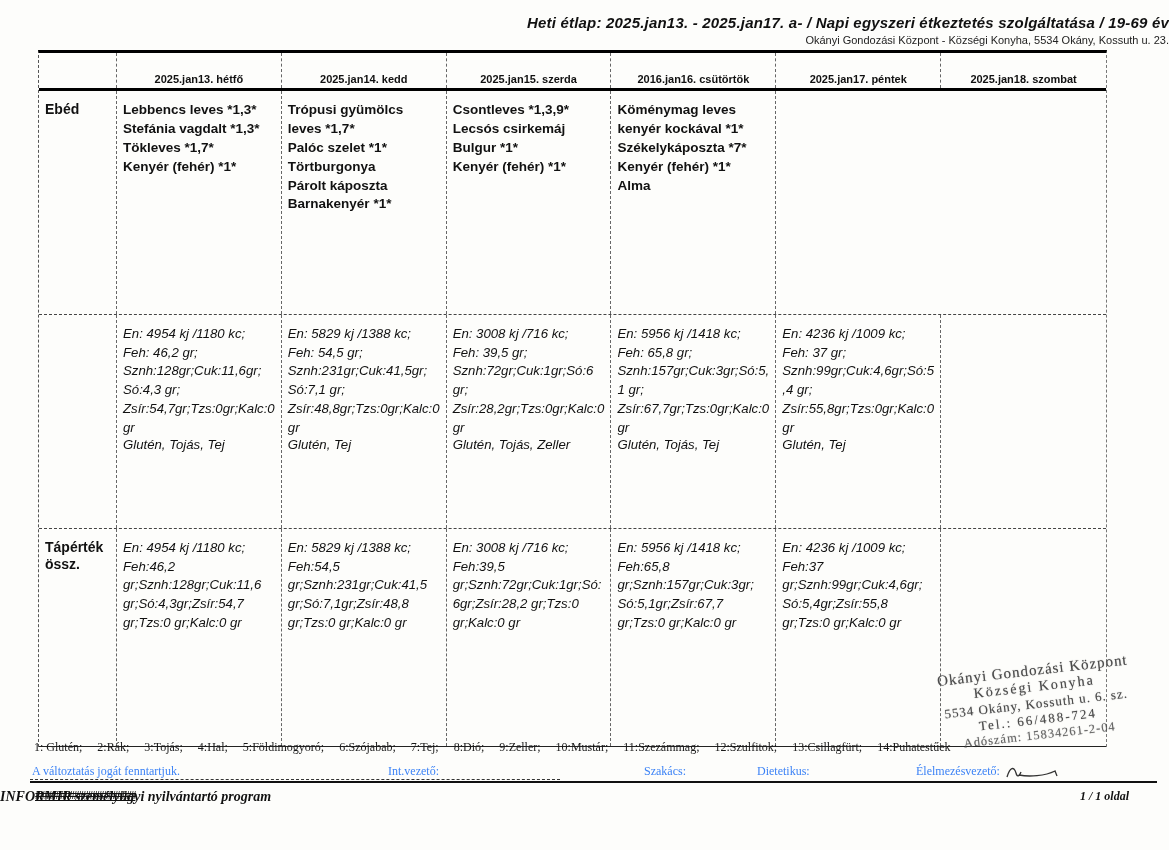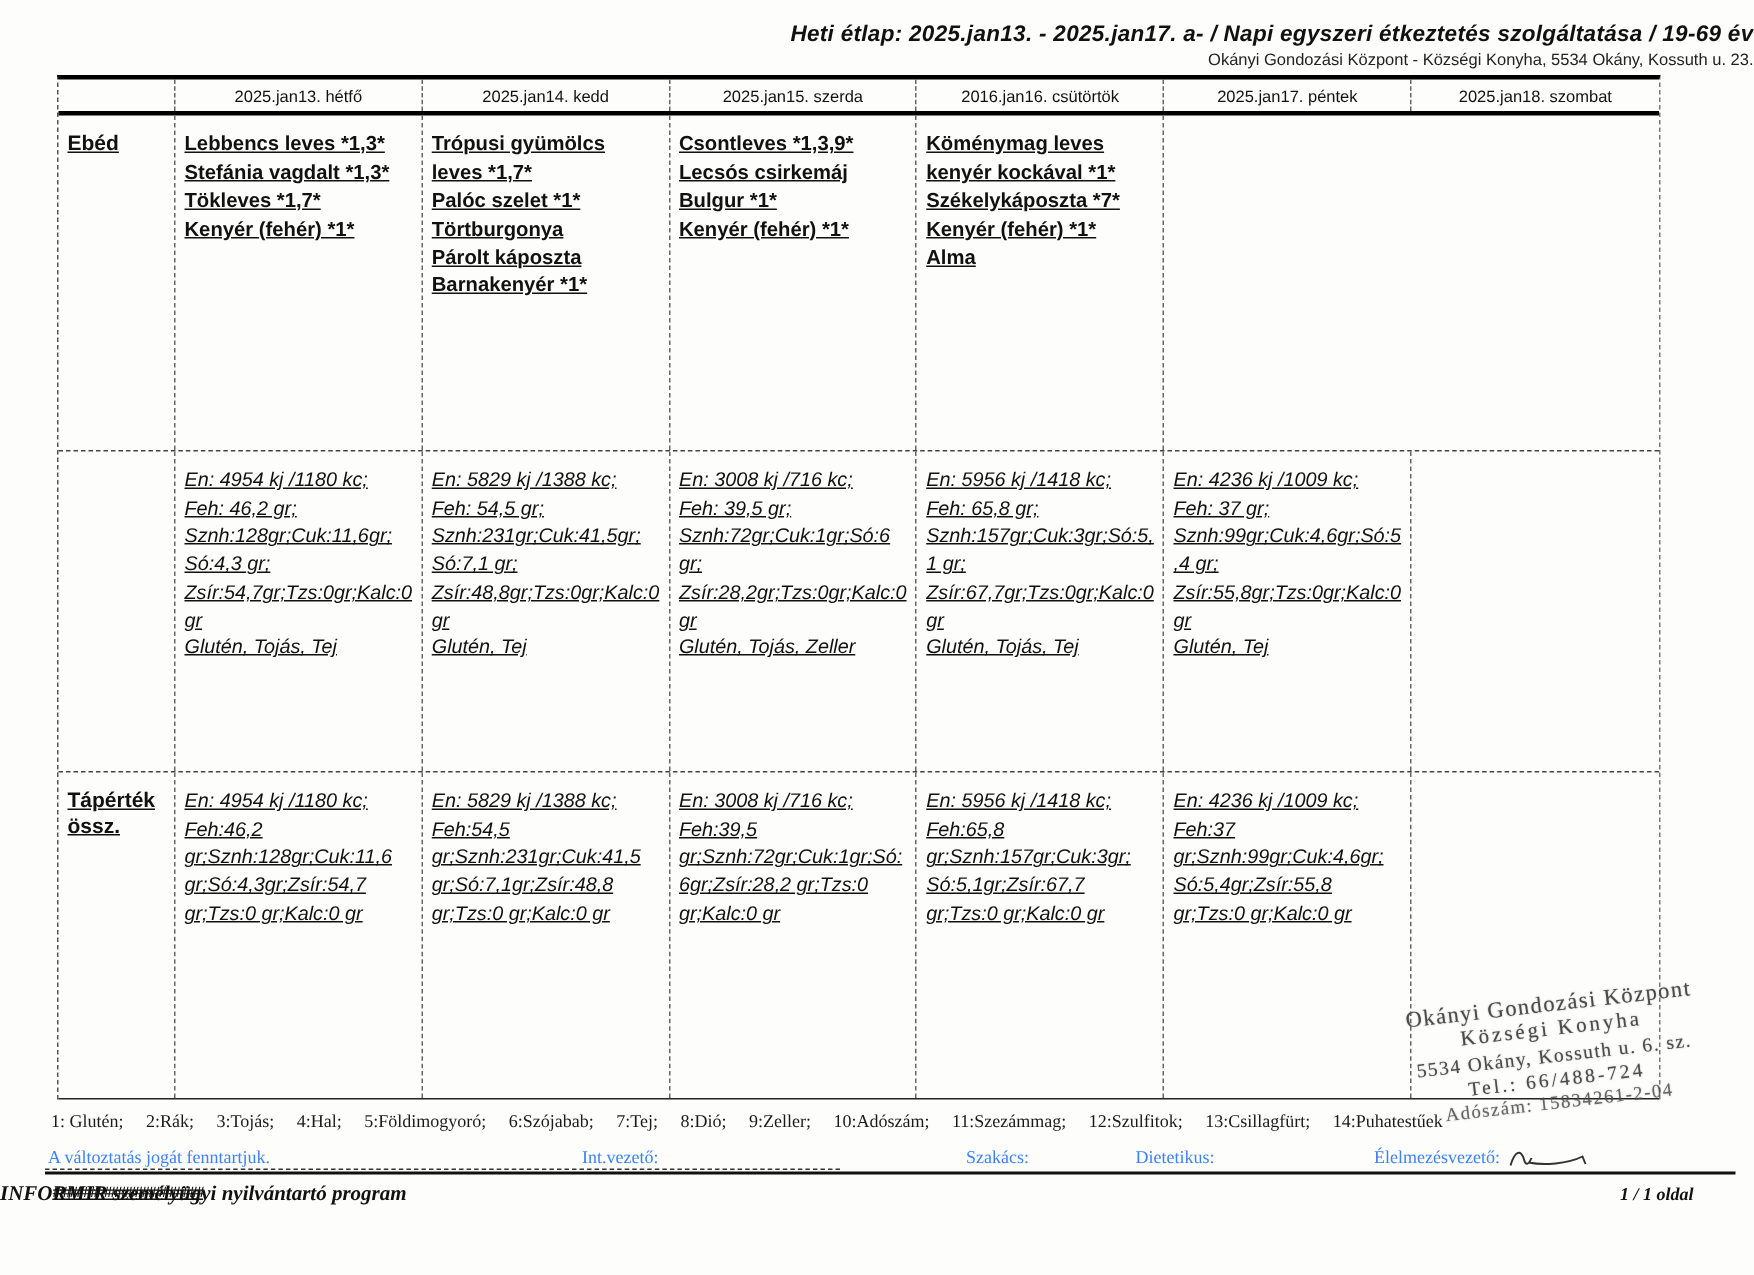--- a/index.html
+++ b/index.html
@@ -12,28 +12,28 @@
   .doc-title{font-size:15px;font-weight:bold;font-style:italic;letter-spacing:.2px;}
   .doc-subtitle{font-size:11px;margin-top:3px;color:#222;}
   
   .menu-table{
     position:absolute;left:38px;top:50px;width:1067px;
     border-top:3px solid #000;border-left:1px dashed #555;border-right:1px dashed #777;
   }
   .grid{display:grid;grid-template-columns:78px repeat(6,1fr);}
   .hdr-row{border-bottom:3px solid #000;}
   .hdr-cell{
-    font-size:11px;font-weight:normal;text-align:center;padding:6px 0 3px;
+    font-size:11px;font-weight:bold;text-align:center;padding:20px 0 3px;
     border-right:1px dashed #666;white-space:nowrap;overflow:hidden;
   }
   .row-meals{height:223px;border-bottom:1px dashed #444;}
   .row-nutri{height:213px;border-bottom:1px dashed #444;}
   .row-total{height:217px;border-bottom:1px solid #222;}
   .cell{
-    border-right:1px dashed #666;padding:10px 5px 4px 6px;overflow:hidden;text-decoration:underline;
+    border-right:1px dashed #666;padding:10px 5px 4px 6px;overflow:hidden;
   }
   .label-cell{font-weight:bold;font-size:14px;line-height:1.2;}
   .meals{
     font-weight:bold;font-size:13.5px;line-height:1.4;
     white-space:pre-line;overflow-wrap:anywhere;
   }
   .nutri,.totals{
     font-style:italic;font-size:13.2px;line-height:1.42;
     white-space:pre-line;overflow-wrap:anywhere;
   }
@@ -177,21 +177,21 @@
     <div class="cell totals">En: 3008 kj /716 kc;
 Feh:39,5 gr;Sznh:72gr;Cuk:1gr;Só:6gr;Zsír:28,2 gr;Tzs:0 gr;Kalc:0 gr</div>
     <div class="cell totals">En: 5956 kj /1418 kc;
 Feh:65,8 gr;Sznh:157gr;Cuk:3gr; Só:5,1gr;Zsír:67,7 gr;Tzs:0 gr;Kalc:0 gr</div>
     <div class="cell totals">En: 4236 kj /1009 kc;
 Feh:37 gr;Sznh:99gr;Cuk:4,6gr; Só:5,4gr;Zsír:55,8 gr;Tzs:0 gr;Kalc:0 gr</div>
     <div class="cell totals" style="border-right:none;"></div>
   </div>
 </div>
 
-<div class="legend">1: Glutén;     2:Rák;     3:Tojás;     4:Hal;     5:Földimogyoró;     6:Szójabab;     7:Tej;     8:Dió;     9:Zeller;     10:Adószám;     11:Szezámmag;     12:Szulfitok;     13:Csillagfürt;     14:Puhatestűek</div>
+<div class="legend">1: Glutén;     2:Rák;     3:Tojás;     4:Hal;     5:Földimogyoró;     6:Szójabab;     7:Tej;     8:Dió;     9:Zeller;     10:Mustár;     11:Szezámmag;     12:Szulfitok;     13:Csillagfürt;     14:Puhatestűek</div>
 
 <div class="sig-row">
   <span class="item" style="left:32px;">A változtatás jogát fenntartjuk.</span>
   <span class="item" style="left:388px;">Int.vezető:</span>
   <span class="item" style="left:644px;">Szakács:</span>
   <span class="item" style="left:757px;">Dietetikus:</span>
   <span class="item" style="left:916px;">
     <span>Élelmezésvezető:</span>
     <svg class="sig-scribble" width="56" height="16" viewBox="0 0 56 16">
       <path d="M2 13 C5 3, 9 2, 11 9 C12 13, 14 13, 16 8 M14 11 C24 13, 40 12, 50 7 L52 12" fill="none" stroke="#333" stroke-width="1.3"></path>

